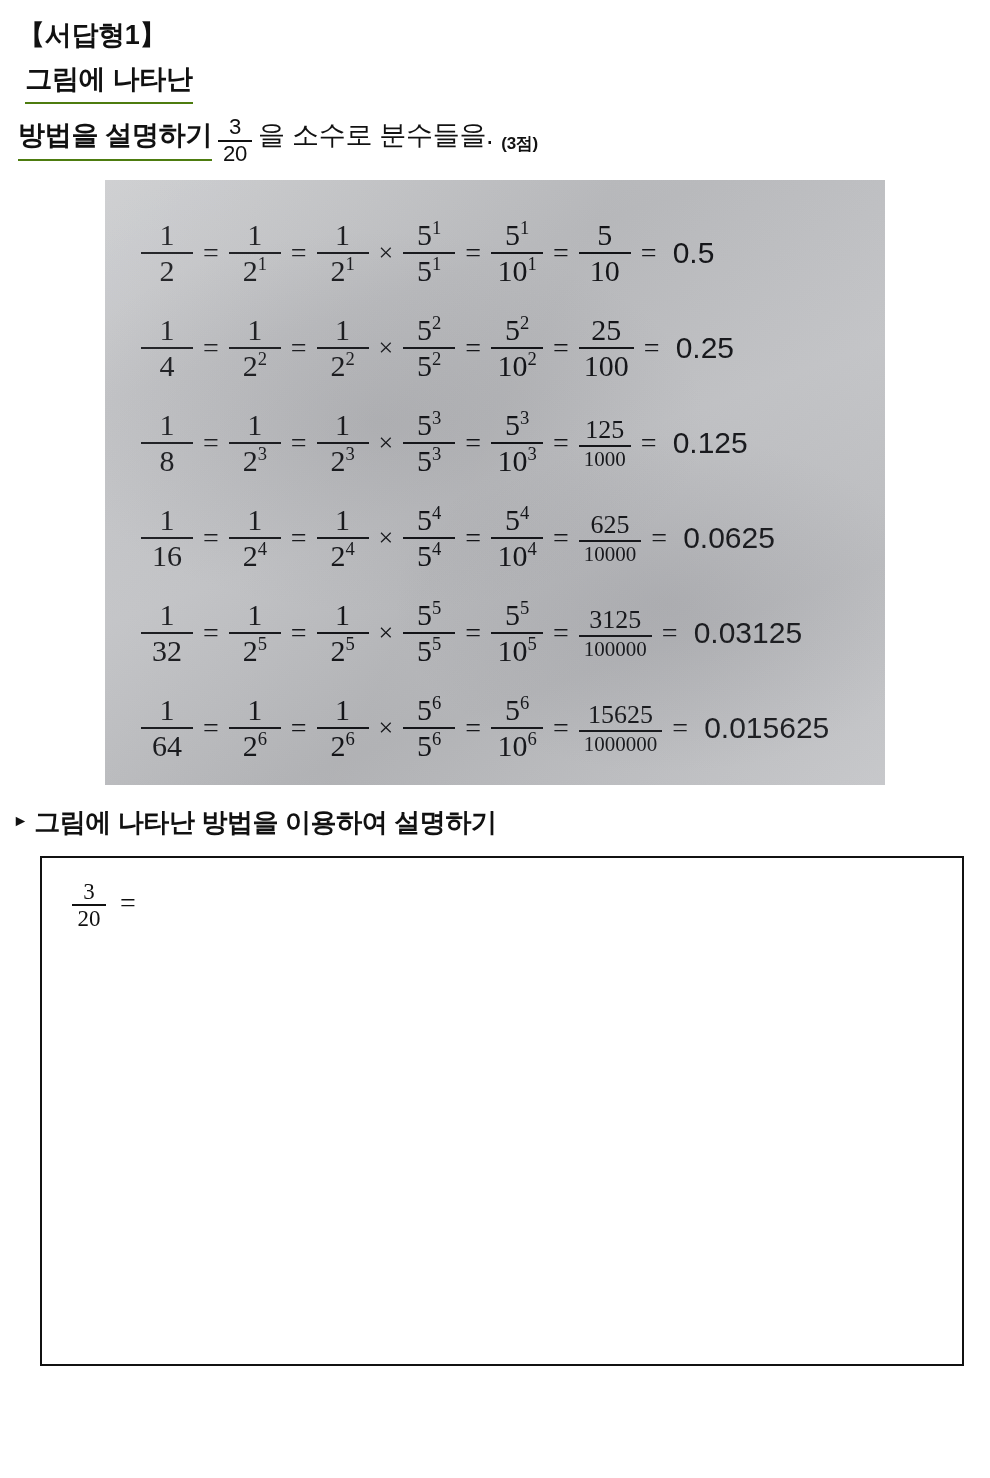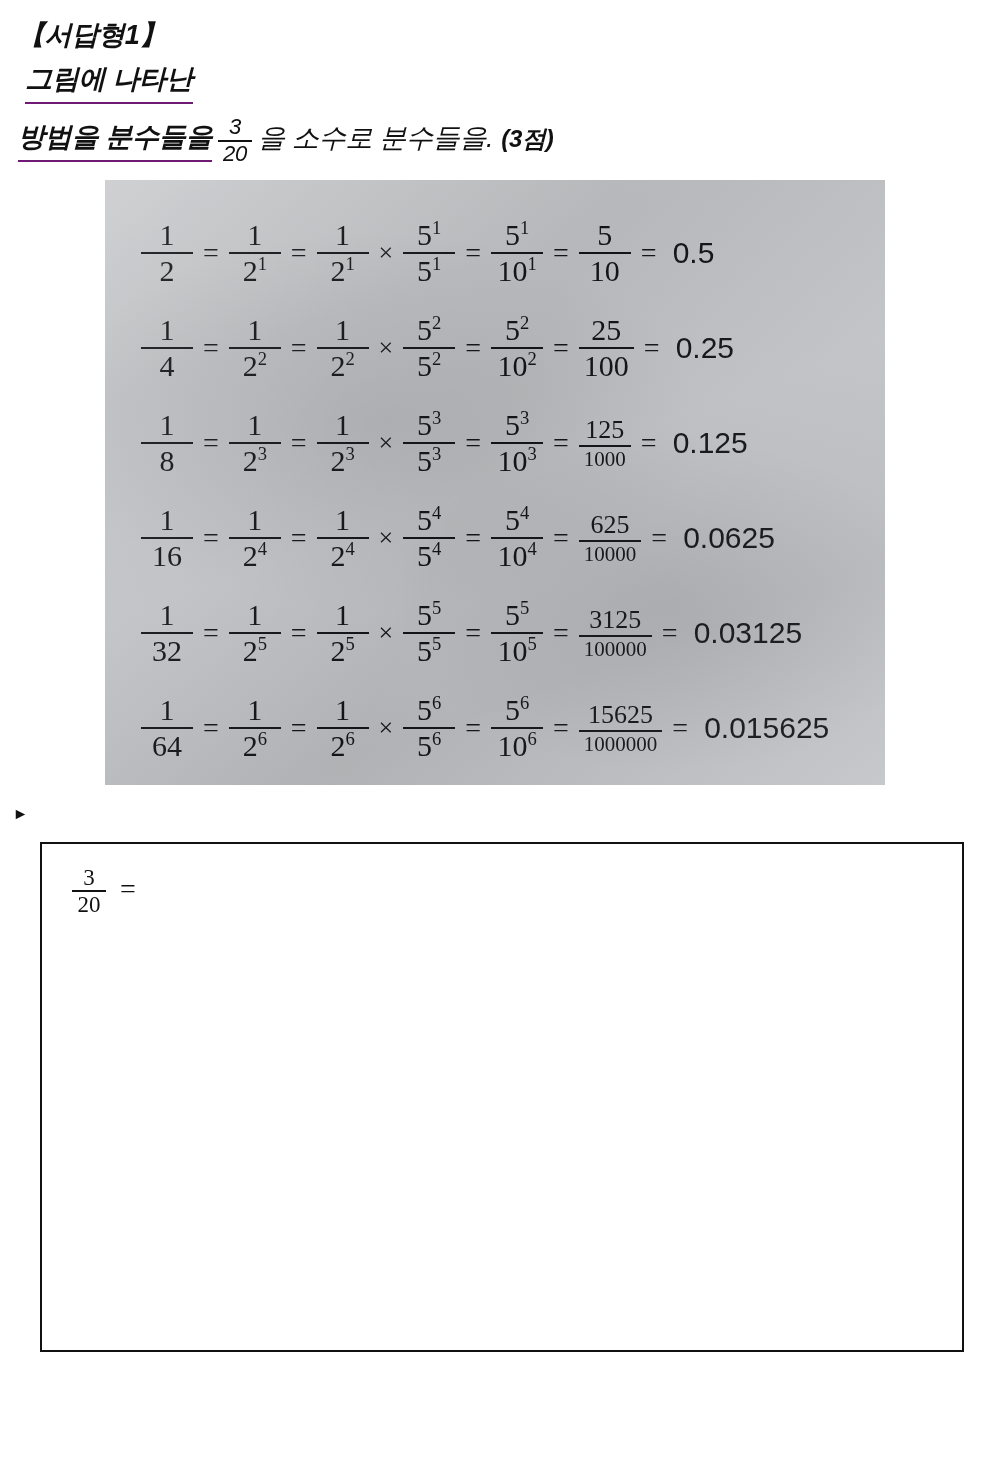--- a/index.html
+++ b/index.html
@@ -26,41 +26,41 @@
 
   
   .prompt {
     padding: 14px 18px 0 18px;
     font-size: 27px;
     line-height: 1.62;
     letter-spacing: -0.3px;
   }
   .prompt-line {
     display: flex;
-    align-items: center;
+    align-items: flex-start;
     flex-wrap: wrap;
-    font-style: italic;
   }
   .tag {
     font-weight: 700;
     margin-right: 10px;
     white-space: nowrap;
   }
   .t {
     white-space: pre;
   }
   .underline-bold {
     font-weight: 700;
-    border-bottom: 2px solid #701a75;
+    border-bottom: 2px solid #4d7c0f;
     padding-bottom: 1px;
   }
   .score {
     font-weight: 700;
-    font-size: 24px;
+    font-size: 17px;
     margin-left: 8px;
+    margin-top: 16px;
   }
 
   
   .frac {
     display: inline-flex;
     flex-direction: column;
     align-items: center;
     vertical-align: middle;
     line-height: 1.02;
     margin: 0 6px;
@@ -207,21 +207,21 @@
     <div class="prompt-line">
       <span class="tag">【서답형1】</span>
     </div>
 
     <div class="prompt-line">
       <span class="t">&nbsp;</span>
       <span class="underline-bold">그림에 나타난</span>
     </div>
 
     <div class="prompt-line prompt-line-2">
-      <span class="underline-bold">방법을 분수들을</span>
+      <span class="underline-bold">방법을 설명하기</span>
       <span class="frac">
         <span class="num">3</span>
         <span class="bar"></span>
         <span class="den">20</span>
       </span>
       <span class="t">을 소수로 분수들을.</span>
       <span class="score">(3점)</span>
     </div>
   </div>
 
@@ -466,20 +466,21 @@
         </span>
         <span class="op">=</span>
         <span class="dec">0.015625</span>
       </div>
 
     </div>
   </div>
 
   <div class="sub-instruction">
     <span class="tri">▸</span>
+    <span>그림에 나타난 방법을 이용하여 설명하기</span>
   </div>
 
   <div class="answer-box">
     <div class="answer-start">
       <span class="frac">
         <span class="num">3</span>
         <span class="bar"></span>
         <span class="den">20</span>
       </span>
       <span class="eqsign">=</span>

